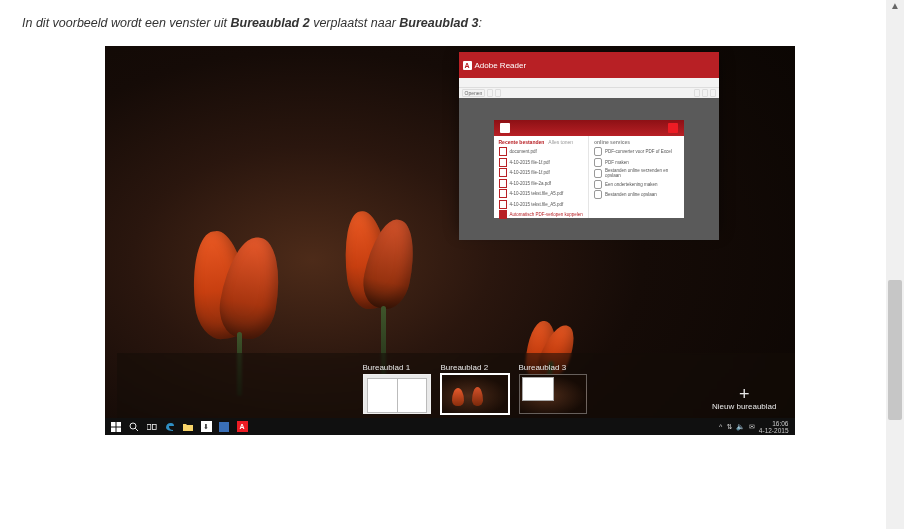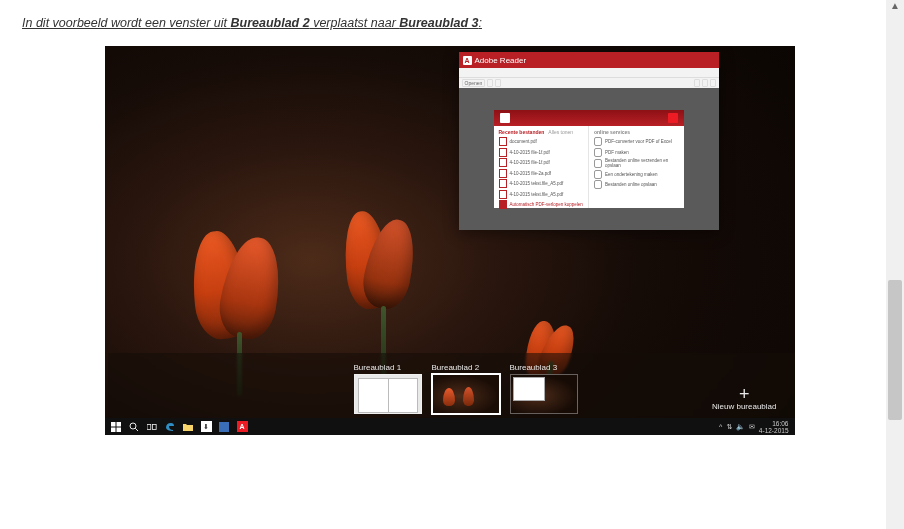--- a/index.html
+++ b/index.html
@@ -11,21 +11,21 @@
     height: 529px;
     position: relative;
     background: #fff;
   }
   .page-scroll {
     position: absolute; right: 0; top: 0; width: 18px; height: 100%;
     background: #f0f0f0;
   }
   .page-scroll .up { position:absolute; top:0; left:0; right:0; height:18px; text-align:center; font-size:10px; color:#666;}
   .page-scroll .thumb { position:absolute; right:2px; top:280px; width:14px; height:140px; background:#c6c6c6; border-radius:2px;}
-  .content { padding: 14px 8px 8px 22px; width: 885px; text-decoration: underline; }
+  .content { padding: 14px 8px 8px 22px; width: 885px; }
   .intro, .outro { font-style: italic; font-size: 12.5px; line-height: 1.45; }
   .intro b, .outro b { font-weight: bold; font-style: italic; }
   .screenshot-wrap { margin-top: 14px; display:flex; justify-content: center; }
   .screenshot {
     width: 690px; height: 389px; position: relative;
     background: radial-gradient(ellipse 600px 380px at 30% 55%, #4d2b19 0%, #2a160e 30%, #150b07 55%, #0b0603 100%);
     overflow: hidden;
   }
   
   .flower { position:absolute; }
@@ -45,21 +45,21 @@
           background:linear-gradient(180deg,#3f552b,#1c2612); border-radius:3px; }
   .flower1 .stem{left:72px;height:64px;}
   .flower2 .stem{left:56px;height:90px;}
   .flower3 .stem{left:30px;height:30px;}
 
   
   .adobe-window {
     position:absolute; left:354px; top:6px; width:260px; height:178px;
     background:#5a5a5a; box-shadow:0 3px 14px rgba(0,0,0,.45);
   }
-  .adobe-titlebar{height:16px;background:#b82025;color:#fff;font-size:8px;display:flex;align-items:center;padding:0 4px;gap:3px;}
+  .adobe-titlebar{height:26px;background:#b82025;color:#fff;font-size:8px;display:flex;align-items:center;padding:0 4px;gap:3px;}
   .adobe-titlebar .pdf-ico{width:9px;height:9px;background:#fff;color:#b82025;border-radius:1px;font-size:7px;font-weight:bold;text-align:center;line-height:9px;}
   .adobe-menubar{height:10px;background:#f3f3f3;border-bottom:1px solid #ddd;}
   .adobe-toolbar{height:10px;background:#f3f3f3;display:flex;gap:2px;padding:1px 3px;font-size:5px;color:#666;}
   .adobe-toolbar span{border:1px solid #ddd;padding:0 2px;border-radius:1px;}
   .adobe-body{background:#5a5a5a;height:142px;display:flex;align-items:center;justify-content:center;}
   .adobe-welcome{width:190px;height:98px;background:#fff;font-size:5px;color:#555;}
   .aw-banner{height:16px;background:linear-gradient(#8d1015,#b82025);position:relative;}
   .aw-banner::before{content:"";position:absolute;left:6px;top:3px;width:10px;height:10px;background:#fff;border-radius:1px;}
   .aw-banner::after{content:"";position:absolute;right:6px;top:3px;width:10px;height:10px;background:#ed1c24;border-radius:1px;}
   .aw-cols{display:flex;height:82px;}
@@ -67,21 +67,21 @@
   .aw-col.left{border-right:1px solid #e5e5e5;}
   .aw-head{color:#b82025;font-weight:bold;margin-bottom:2px;font-size:5px;}
   .aw-head .gray{color:#999;font-weight:normal;margin-left:4px;}
   .aw-row{display:flex;gap:3px;align-items:center;margin:1.5px 0;font-size:4.5px;color:#555;}
   .aw-row::before{content:"";width:6px;height:7px;border:0.5px solid #b82025;flex-shrink:0;}
   .aw-row.pdf::before{background:#b82025;}
   .aw-col.right .aw-row::before{border-radius:2px;border-color:#999;}
 
   
   .desktops-strip{
-    position:absolute; left:3px; right:0; bottom:17px; height:65px;
+    position:absolute; left:12px; right:0; bottom:17px; height:65px;
     background:rgba(20,12,8,.55); backdrop-filter: blur(1px);
     display:flex; align-items:flex-end; padding: 0 10px 4px 246px;
   }
   .desktop-thumb{ position:relative; margin-right:10px; }
   .desktop-thumb .label{ color:#e8e8e8; font-size:8px; margin-bottom:2px; display:block;}
   .thumb-img{ width:68px; height:40px; border:1px solid rgba(255,255,255,.35); background:#111; position:relative; }
   .desktop-thumb.active .thumb-img{ outline:2px solid #fff; outline-offset:-1px; }
   .thumb-img.d1{ background:#e9e9e9; }
   .thumb-img.d1::before{content:"";position:absolute;left:3px;top:3px;width:30px;height:33px;background:#fff;border:0.5px solid #bbb;}
   .thumb-img.d1::after{content:"";position:absolute;right:3px;top:3px;width:28px;height:33px;background:#fff;border:0.5px solid #bbb;}

